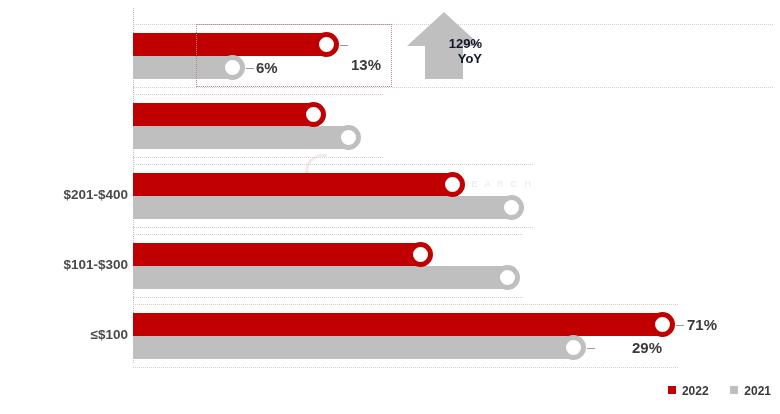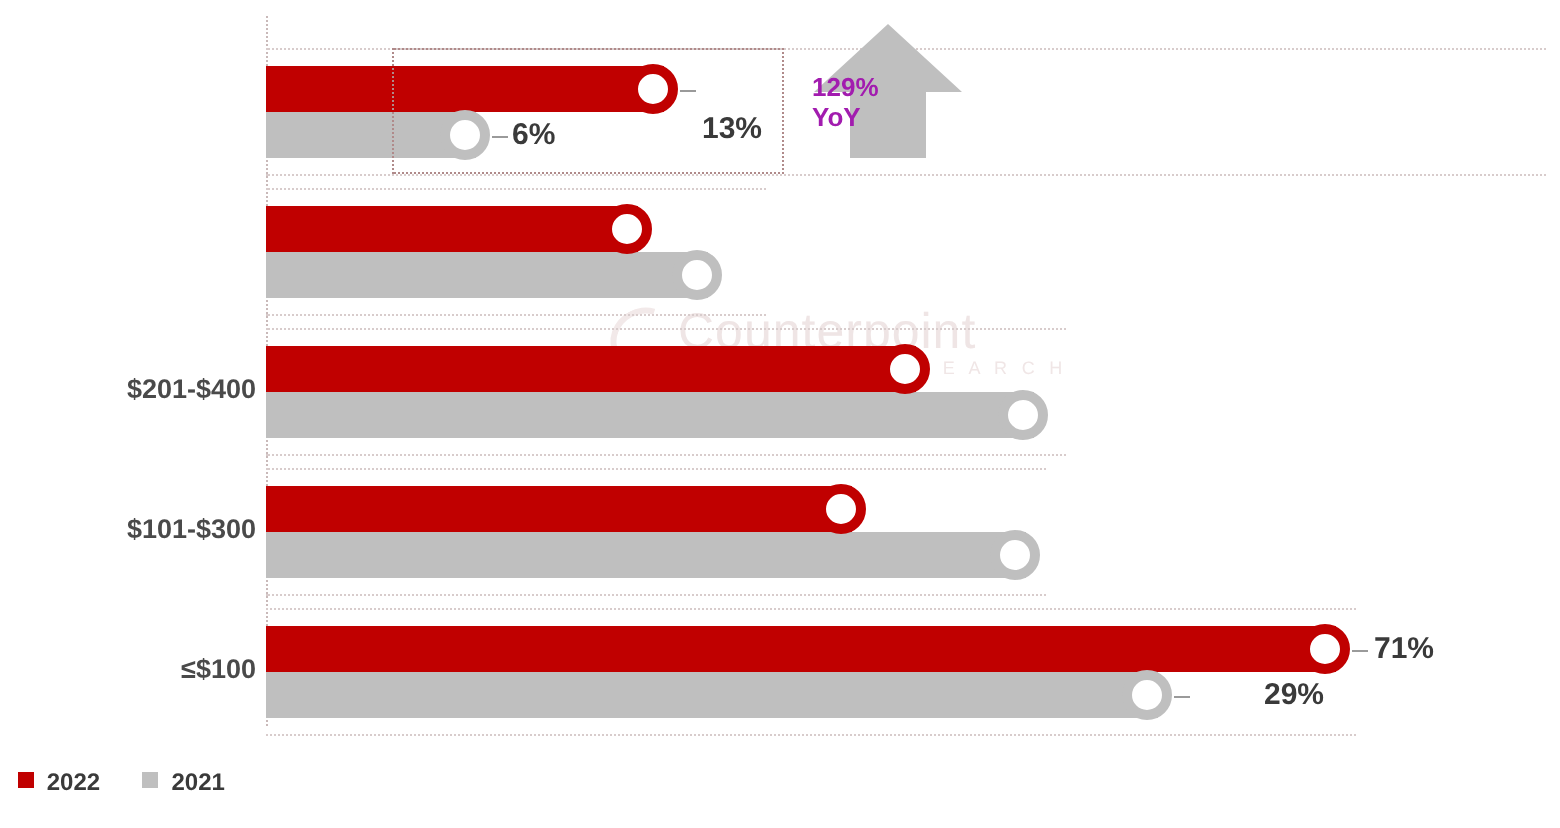--- a/index.html
+++ b/index.html
@@ -69,48 +69,47 @@
   
   .highlight-box{
     position:absolute;left:196px;top:24px;width:196px;height:63px;
     border:1px dotted #b08a8a;box-sizing:border-box;
   }
 
   
   .yoy-arrow{position:absolute;left:406px;top:10px;width:76px;height:70px;}
   .yoy-arrow svg{display:block;}
   .yoy-text{
-    position:absolute;left:0;top:26px;width:76px;text-align:left;
-    font-size:13px;font-weight:bold;color:#a21caf;line-height:15px;
+    position:absolute;left:0;top:26px;width:76px;text-align:right;
+    font-size:13px;font-weight:bold;color:#0f172a;line-height:15px;
     white-space:nowrap;
   }
   .yoy-text .l2{font-weight:bold;}
 
   
   .legend{
-    position:absolute;left:0;top:383px;width:780px;text-align:left;
+    position:absolute;left:0;top:383px;width:780px;text-align:right;
     font-size:12px;font-weight:bold;color:#3a3a3a;
   }
   .legend-item{display:inline-block;margin:0 9px;}
   .legend-swatch{
     display:inline-block;width:8px;height:8px;vertical-align:middle;
     margin-right:3px;position:relative;top:-1px;
   }
   .sw-2022{background:#c00000;}
   .sw-2021{background:#bfbfbf;}
   .legend-label{vertical-align:middle;}
 </style>
 </head>
 <body>
 
 <div id="chart-root">
 
   <div class="watermark">
     <div class="wm-mark"></div>
-    <div class="wm-text">Counterpoint</div>
     <div class="wm-sub">R E S E A R C H</div>
   </div>
 
   <div class="plot">
 
     <div class="axis-line"></div>
 
     <div class="gridline" style="top:24px;width:640px;"></div>
     <div class="gridline" style="top:87px;width:640px;"></div>
     <div class="gridline" style="top:94px;width:250px;"></div>

